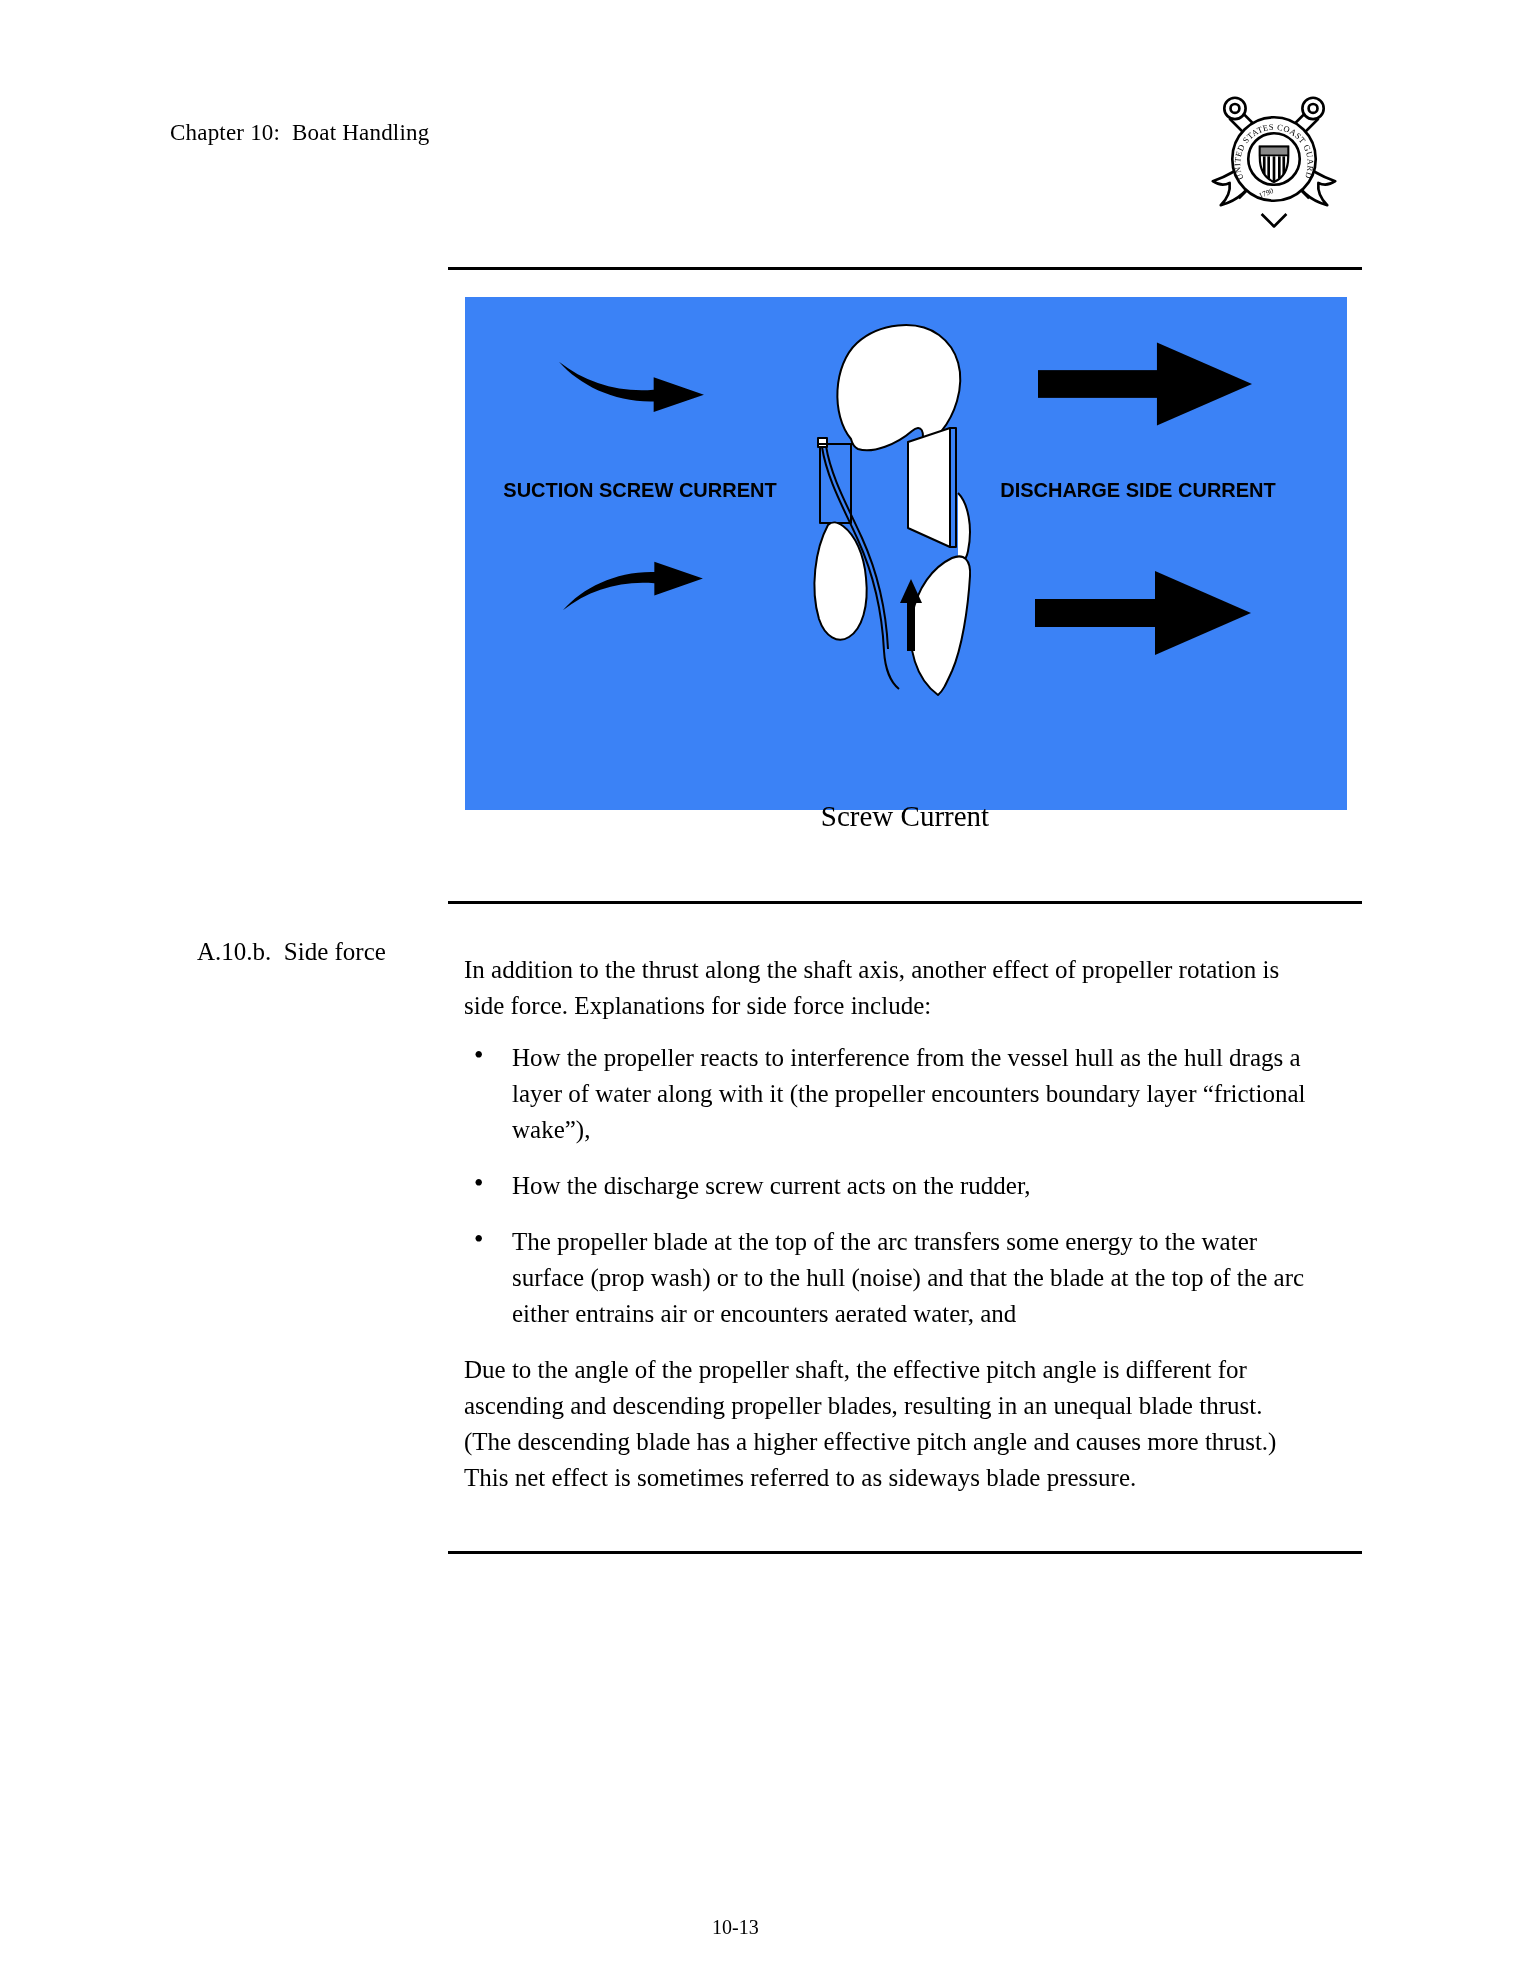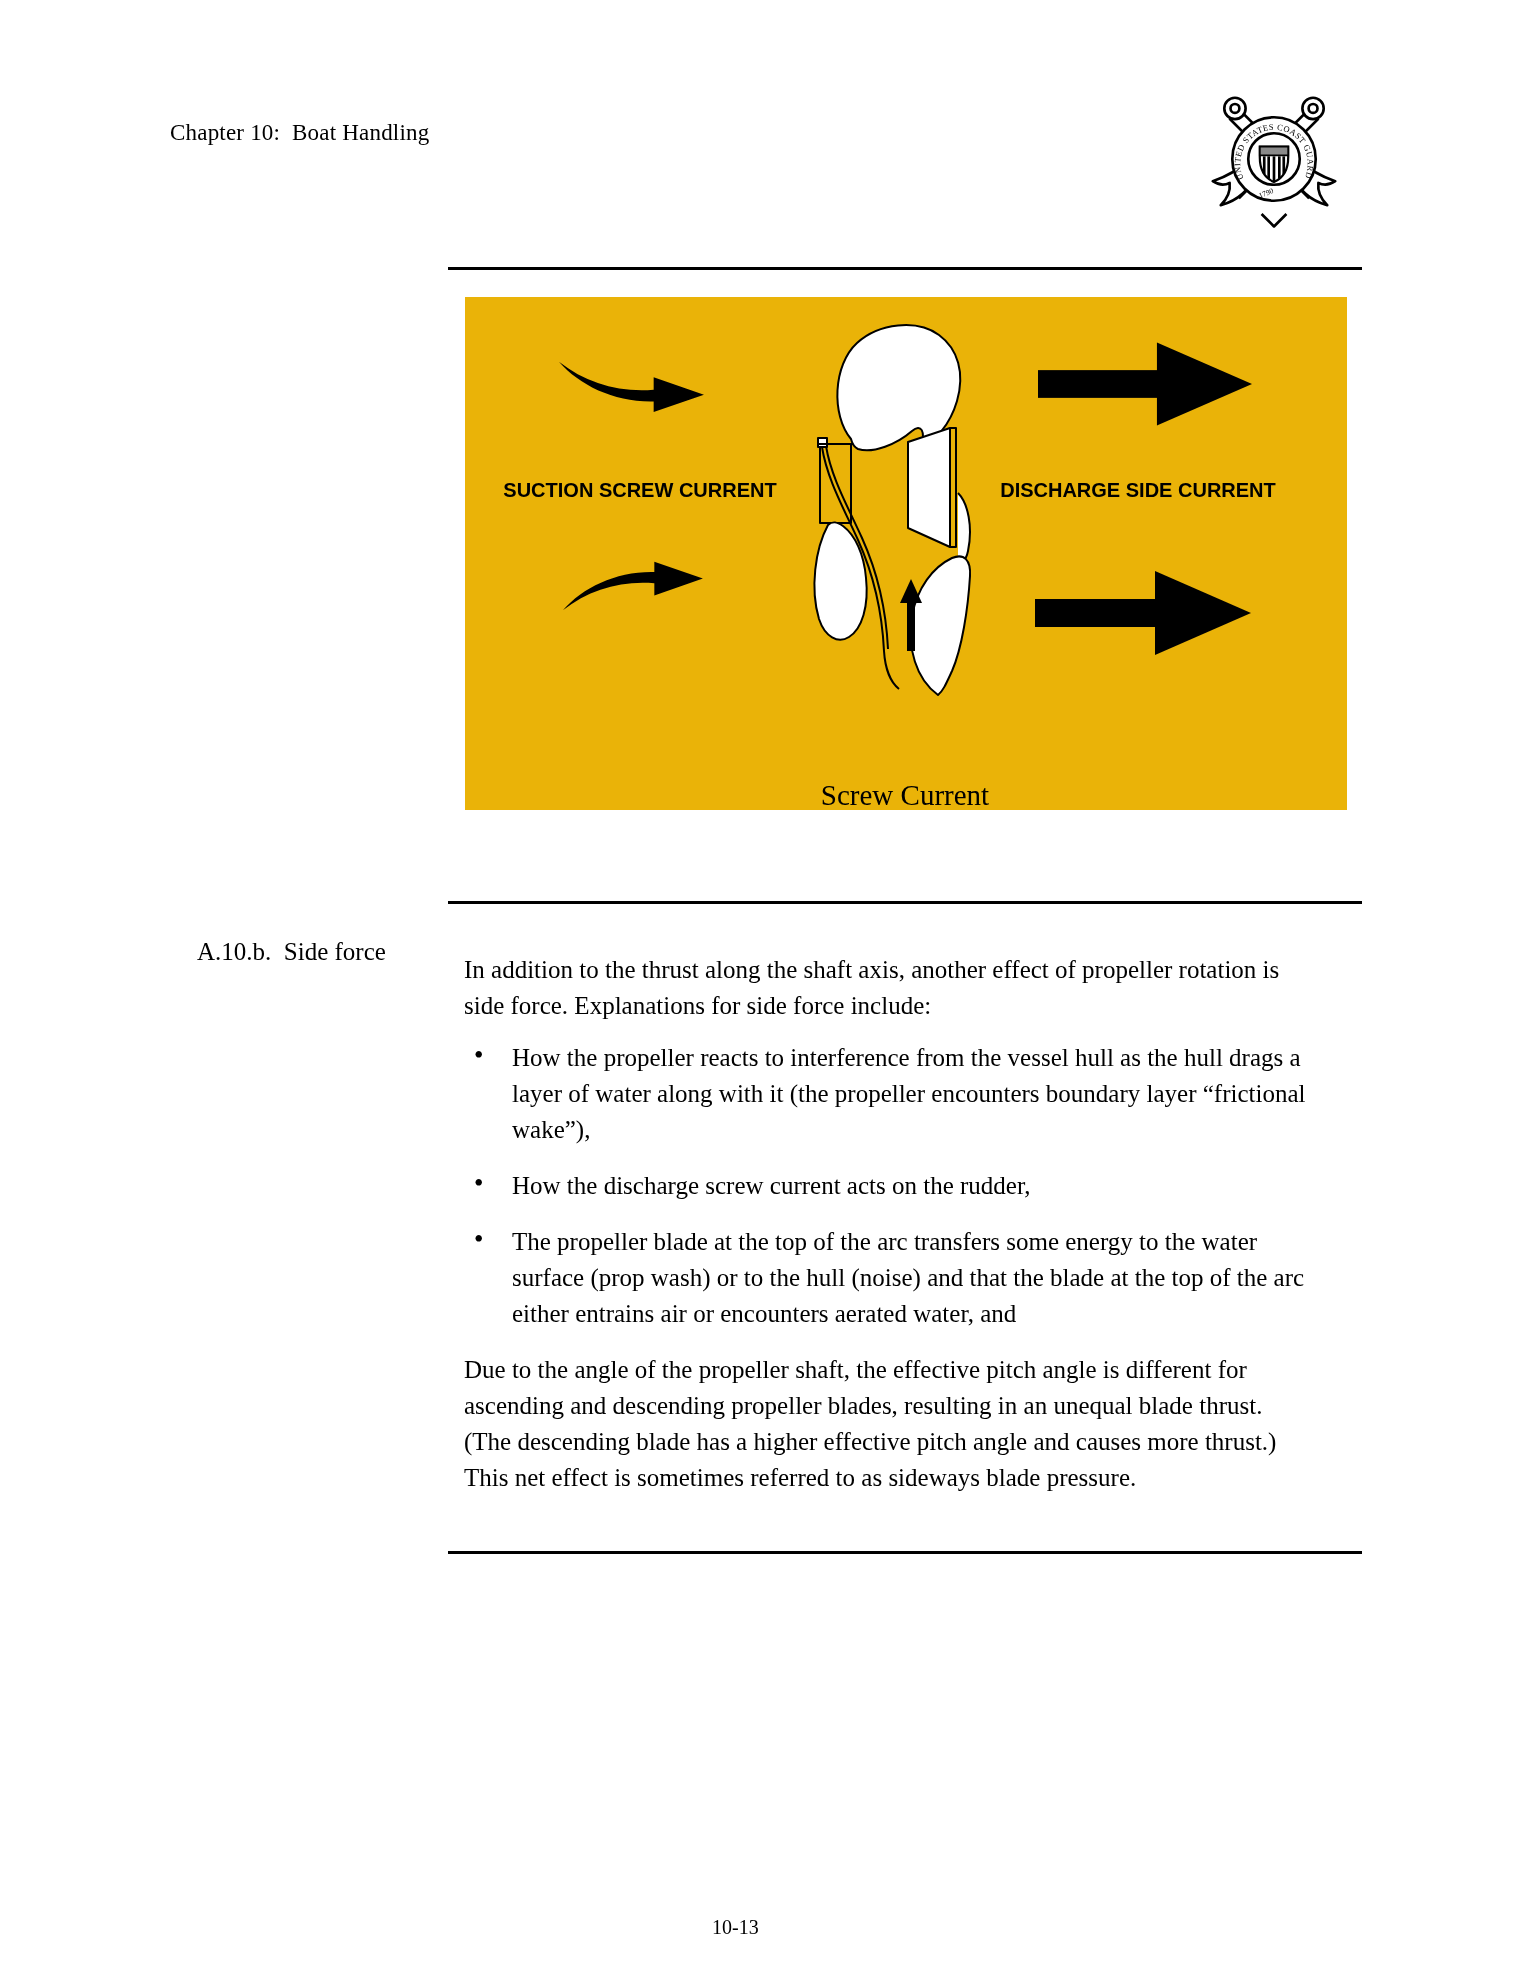--- a/index.html
+++ b/index.html
@@ -12,36 +12,36 @@
     font-size:23px; letter-spacing:0.2px; white-space:pre;
   }
   .emblem { position:absolute; left:1203px; top:84px; }
   .rule { position:absolute; left:448px; width:914px; height:3px; background:#000; }
   #rule-top { top:267px; }
   #rule-mid { top:901px; }
   #rule-bot { top:1551px; }
 
   .figure-box {
     position:absolute; left:465px; top:297px; width:882px; height:513px;
-    background:#eab308;
+    background:#3b82f6;
   }
   .fig-abs { position:absolute; }
   .fig-label {
     position:absolute; font-family:"Liberation Sans", sans-serif;
     font-weight:bold; font-size:20px; text-align:center; letter-spacing:0px;
   }
   #label-suction  { left:18px;  top:182px; width:314px; }
   #label-discharge{ left:523px; top:182px; width:300px; }
   .fig-caption {
     position:absolute; left:0; top:424px; width:100%;
     font-family:"Liberation Sans", sans-serif; font-weight:bold;
     font-size:20px; line-height:27px; text-align:center;
   }
   .fig-title {
-    position:absolute; left:448px; top:776px; width:914px;
+    position:absolute; left:448px; top:797px; width:914px;
     text-align:center; font-size:29px; line-height:38px;
   }
   .section-label { position:absolute; left:197px; top:938px; font-size:25px; white-space:pre; }
 
   .body-col {
     position:absolute; left:448px; top:936px; width:880px;
     font-size:25px; line-height:36px;
   }
   .body-col p { margin:16px; }
   p.intro { margin-bottom:16px; }

